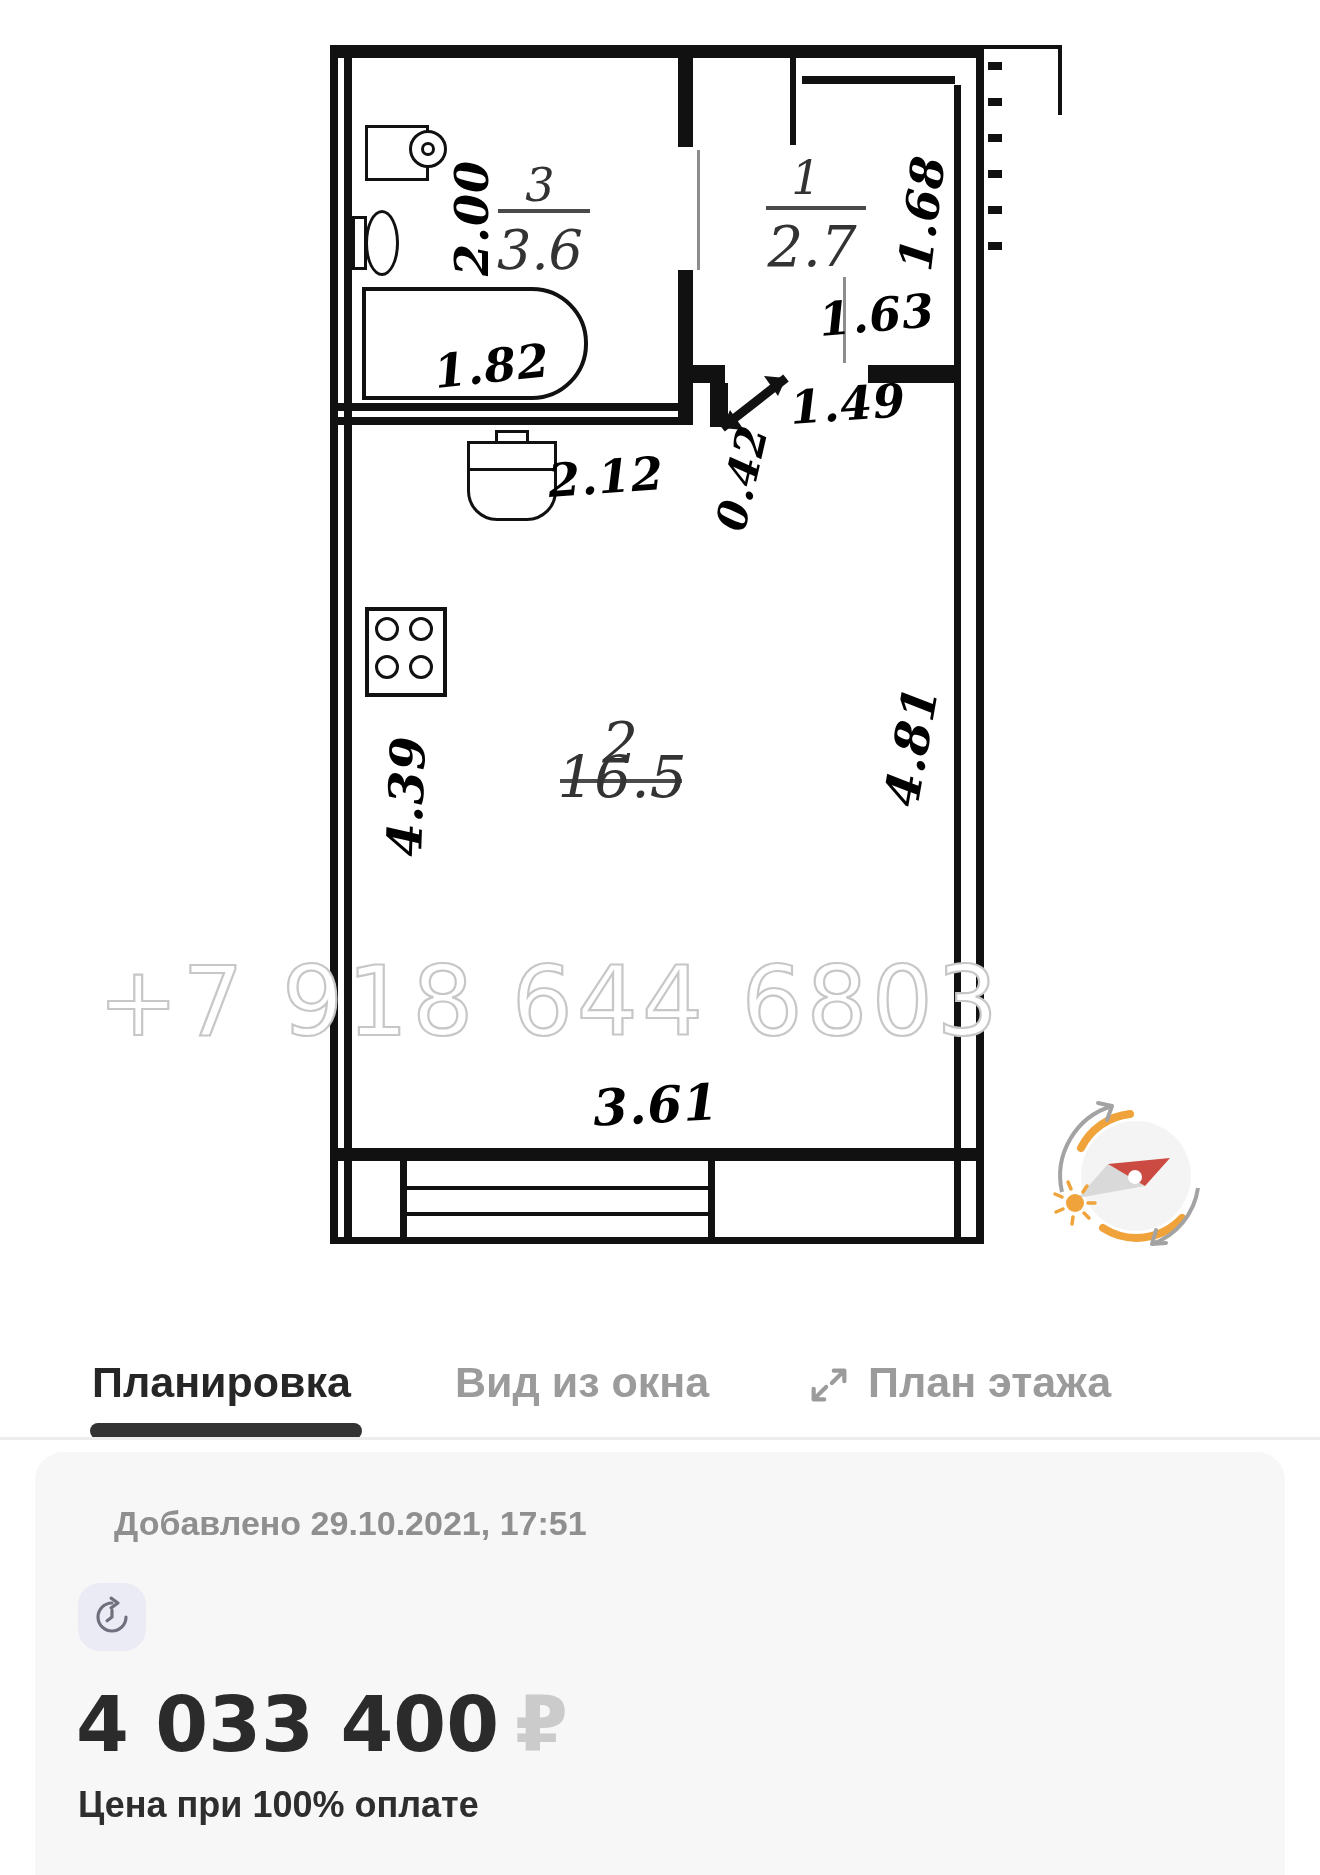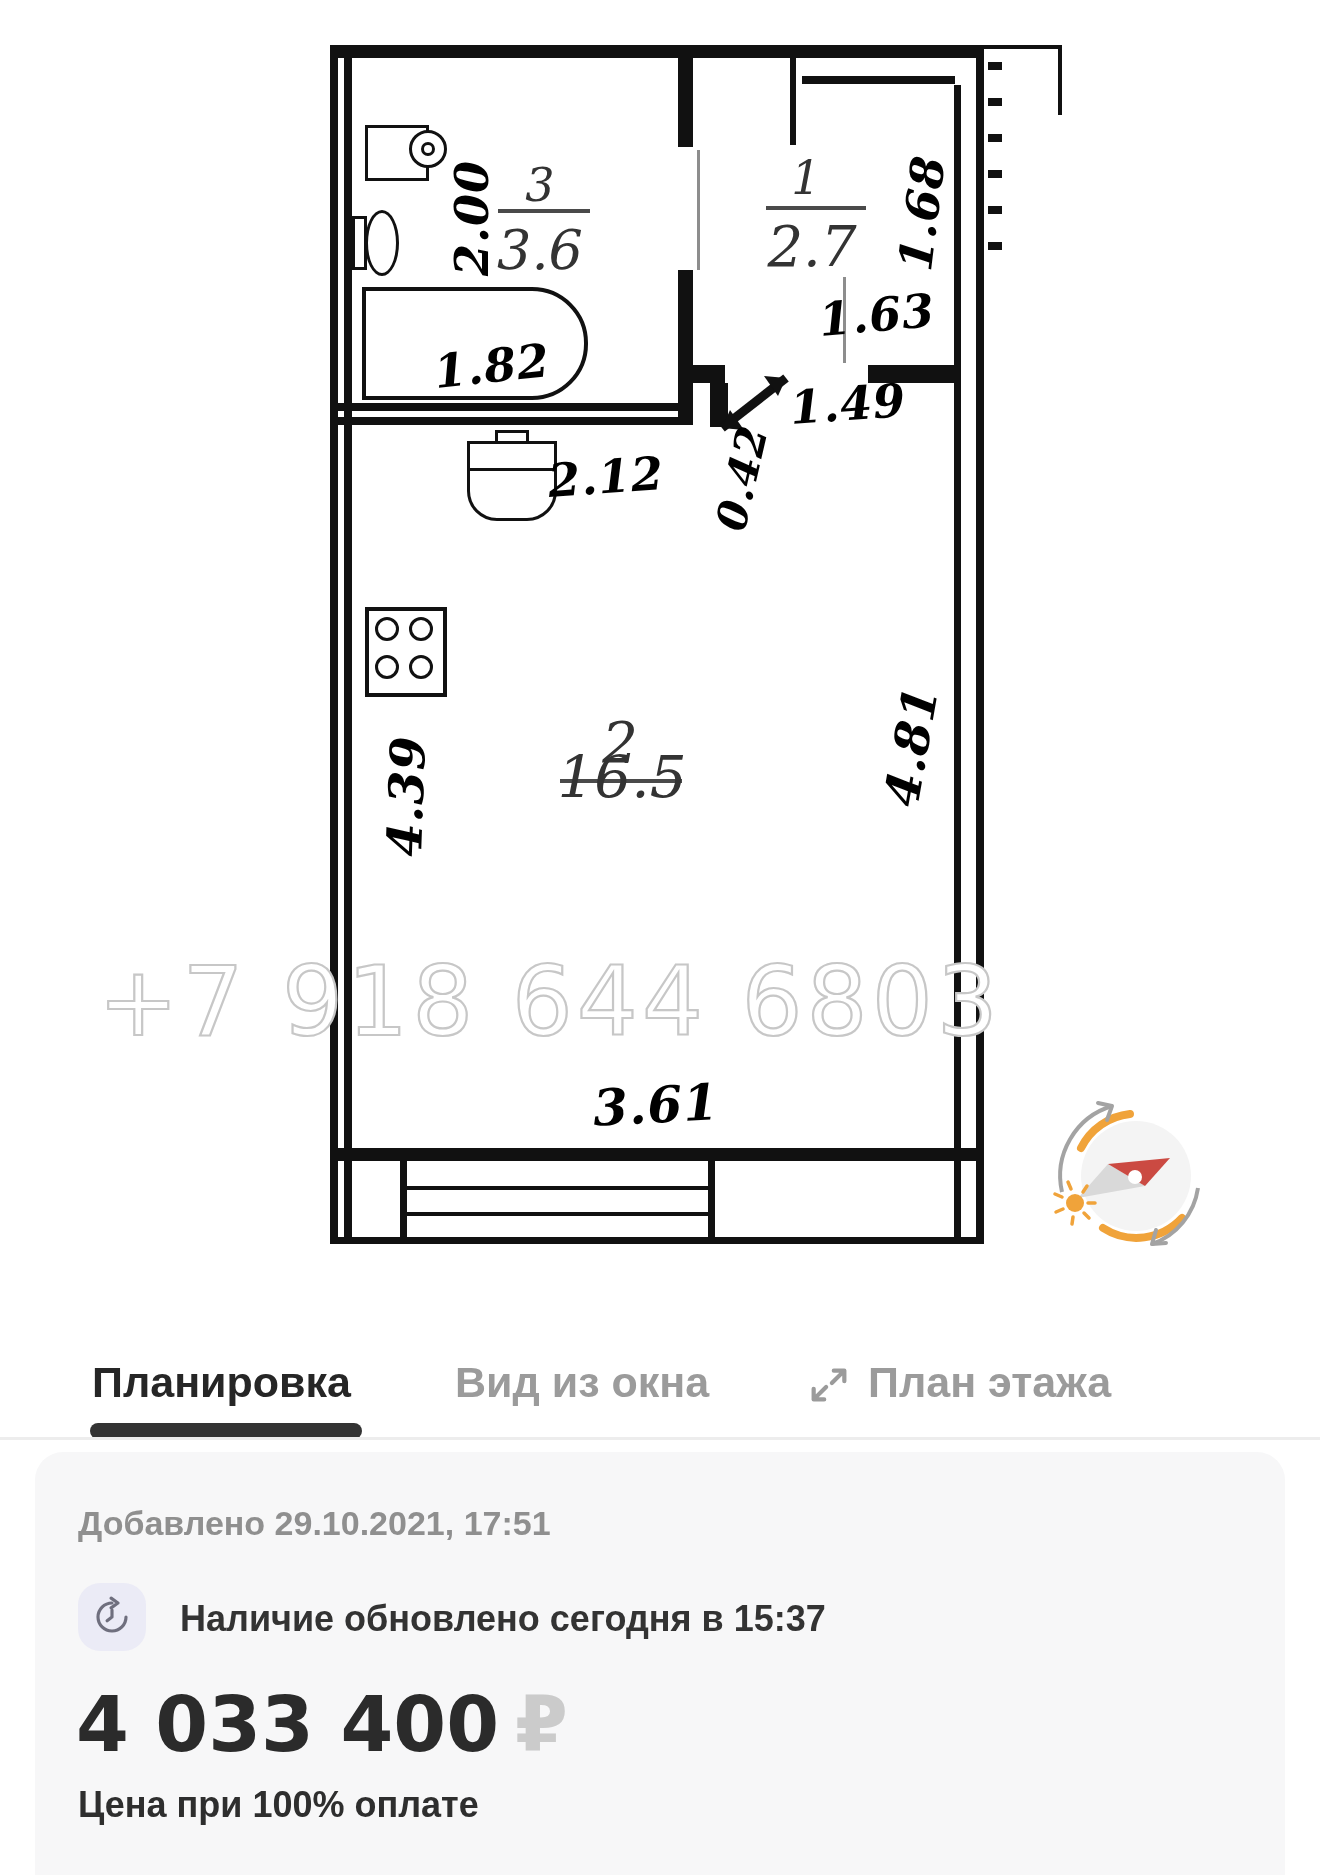--- a/index.html
+++ b/index.html
@@ -17,21 +17,21 @@
   .rline{position:absolute;background:#4a4a4a;z-index:4;}
   .watermark{position:absolute;font:400 96px "DejaVu Sans",sans-serif;color:#ffffff;
              -webkit-text-stroke:2.2px #c7c7c7;letter-spacing:4px;white-space:nowrap;z-index:1;}
   .hatch{position:absolute;background:#111;}
   .tab{position:absolute;font-weight:700;font-size:43px;white-space:nowrap;cursor:pointer;}
   .tab-active{color:#262626;}
   .tab-inactive{color:#9b9b9b;}
   .tab-underline{position:absolute;background:#333;border-radius:9px;}
   .divider{position:absolute;background:#ededed;}
   .card{position:absolute;background:#f7f7f8;border-radius:28px 28px 0 0;}
-  .added{position:absolute;font-size:34px;font-weight:600;color:#8f8f8f;white-space:nowrap;}
+  .added{position:absolute;font-size:34px;font-weight:600;color:#8f8f8f;white-space:nowrap;margin-left:36px;}
   .avail-ic{position:absolute;background:#ebebf6;border-radius:22px;display:flex;
             align-items:center;justify-content:center;}
   .avail-tx{position:absolute;font-size:36px;font-weight:700;color:#333;white-space:nowrap;}
   .price{position:absolute;font-size:76px;font-weight:800;color:#2b2b2b;white-space:nowrap;
          font-family:"DejaVu Sans",sans-serif;}
   .cur{color:#cbcbcb;margin-left:16px;font-weight:800;}
   .note{position:absolute;font-size:36px;font-weight:700;color:#2e2e2e;white-space:nowrap;}
   svg{display:block;}
 </style>
 </head>
@@ -151,20 +151,19 @@
 <div class="card" style="left:35px;top:1452px;width:1250px;height:423px;">
   <div class="added" style="left:43px;top:52px;">Добавлено 29.10.2021, 17:51</div>
 
   <div class="avail-ic" style="left:43px;top:131px;width:68px;height:68px;">
     <svg width="42" height="42" viewBox="0 0 24 24">
       <path d="M12 4 a8 8 0 1 0 8 8" stroke="#6f6f7e" stroke-width="1.8" fill="none" stroke-linecap="round"></path>
       <path d="M11.5 1.2 L15.4 4 L11.5 6.8" stroke="#6f6f7e" stroke-width="1.8" fill="none" stroke-linecap="round" stroke-linejoin="round"></path>
       <path d="M12 12 L12 8 M12 12 L9.2 14.2" stroke="#6f6f7e" stroke-width="1.8" fill="none" stroke-linecap="round"></path>
     </svg>
   </div>
-  <div class="avail-tx" style="left:145px;top:146px;">Наличие обновлено сегодня в 15:37</div>
 
   <div class="price" style="left:41px;top:228px;">
     <span>4 033 400</span><span class="cur">₽</span>
   </div>
 
   <div class="note" style="left:43px;top:332px;">Цена при 100% оплате</div>
 </div>
 
 </body></html>

